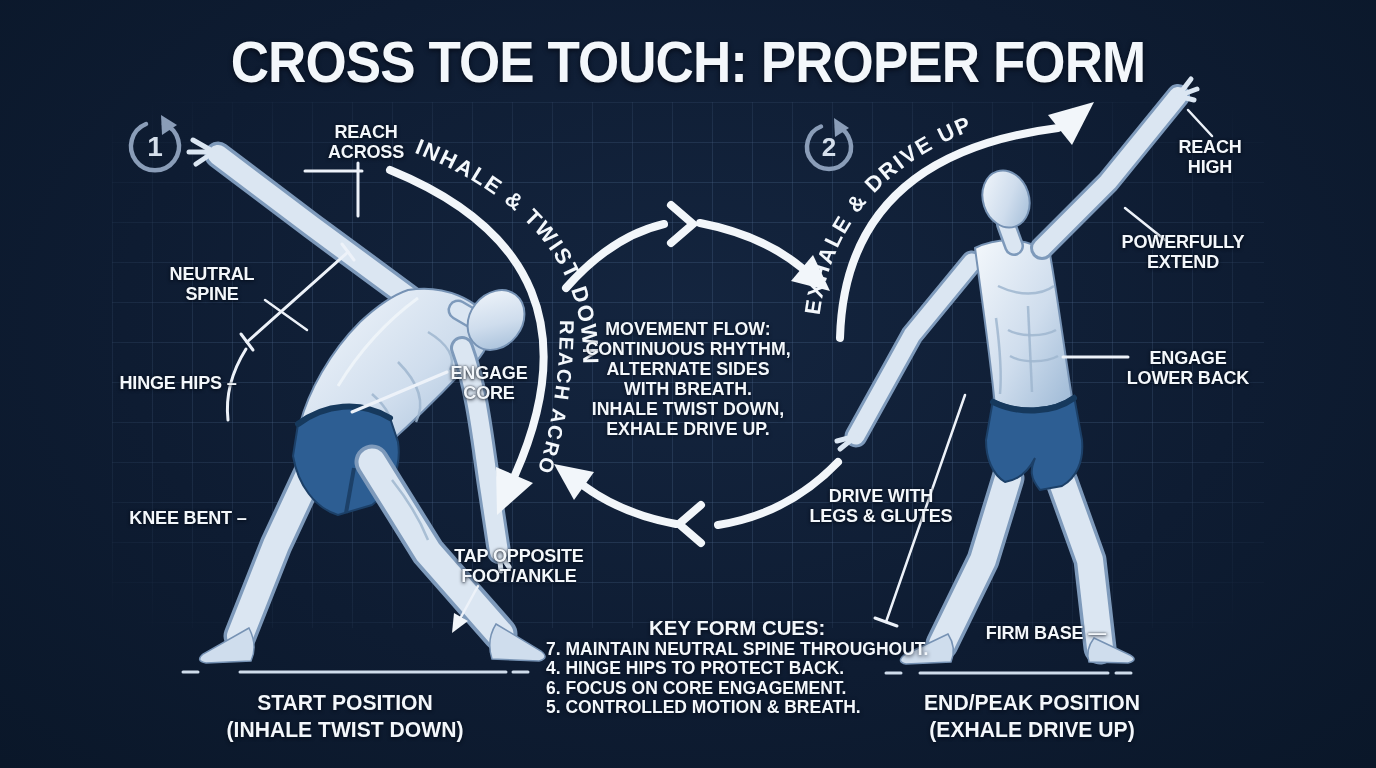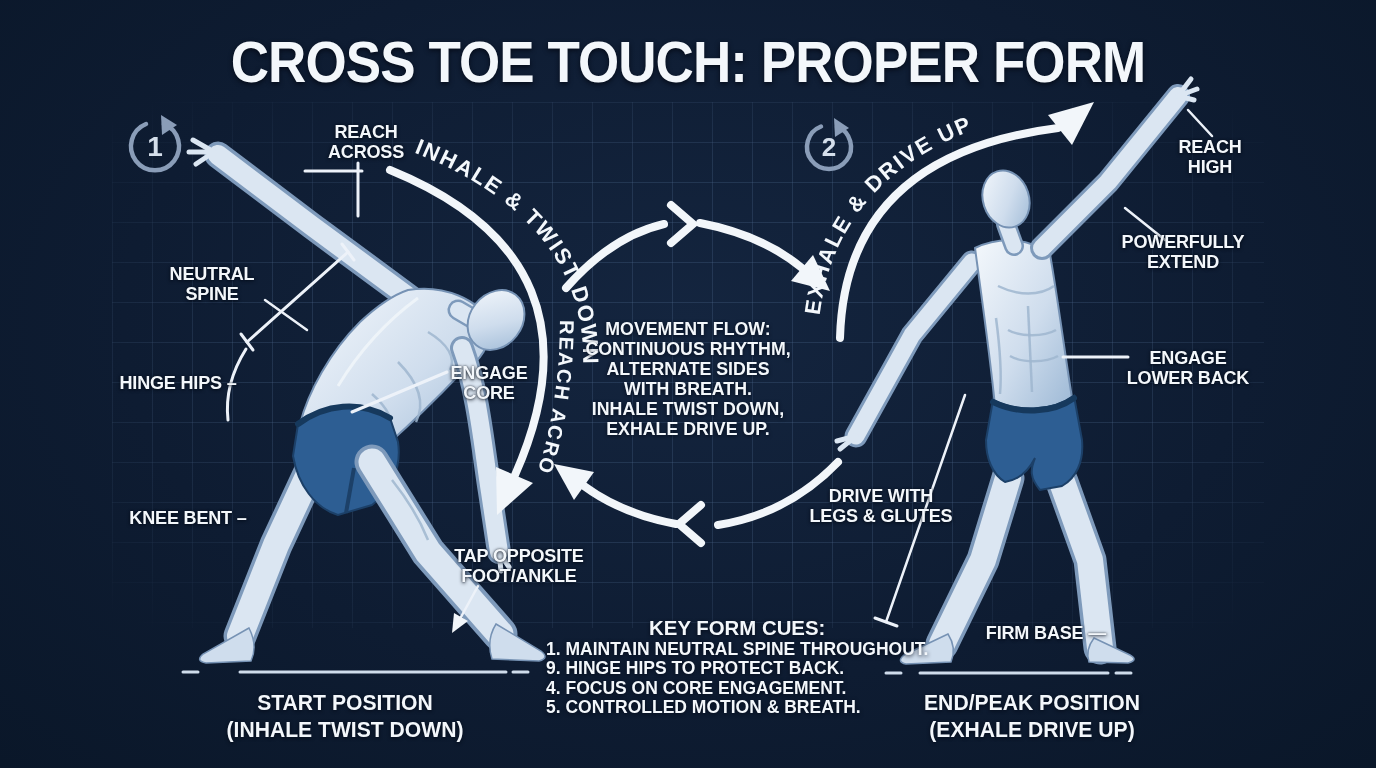--- a/index.html
+++ b/index.html
@@ -290,23 +290,23 @@
     <span style="display:block">MOVEMENT FLOW:</span>
     <span style="display:block">CONTINUOUS RHYTHM,</span>
     <span style="display:block">ALTERNATE SIDES</span>
     <span style="display:block">WITH BREATH.</span>
     <span style="display:block">INHALE TWIST DOWN,</span>
     <span style="display:block">EXHALE DRIVE UP.</span>
   </div>
 
   <div id="cues">
     <div class="head">KEY FORM CUES:</div>
-    <div>1. MAINTAIN NEUTRAL SPINE THROUGHOUT.</div>
-    <div>9. HINGE HIPS TO PROTECT BACK.</div>
-    <div>4. FOCUS ON CORE ENGAGEMENT.</div>
+    <div>7. MAINTAIN NEUTRAL SPINE THROUGHOUT.</div>
+    <div>4. HINGE HIPS TO PROTECT BACK.</div>
+    <div>6. FOCUS ON CORE ENGAGEMENT.</div>
     <div>5. CONTROLLED MOTION &amp; BREATH.</div>
   </div>
 
   <div class="caption" style="left:345px;top:716px;">
     <span style="display:block">START POSITION</span>
     <span style="display:block">(INHALE TWIST DOWN)</span>
   </div>
   <div class="caption" style="left:1032px;top:716px;">
     <span style="display:block">END/PEAK POSITION</span>
     <span style="display:block">(EXHALE DRIVE UP)</span>

